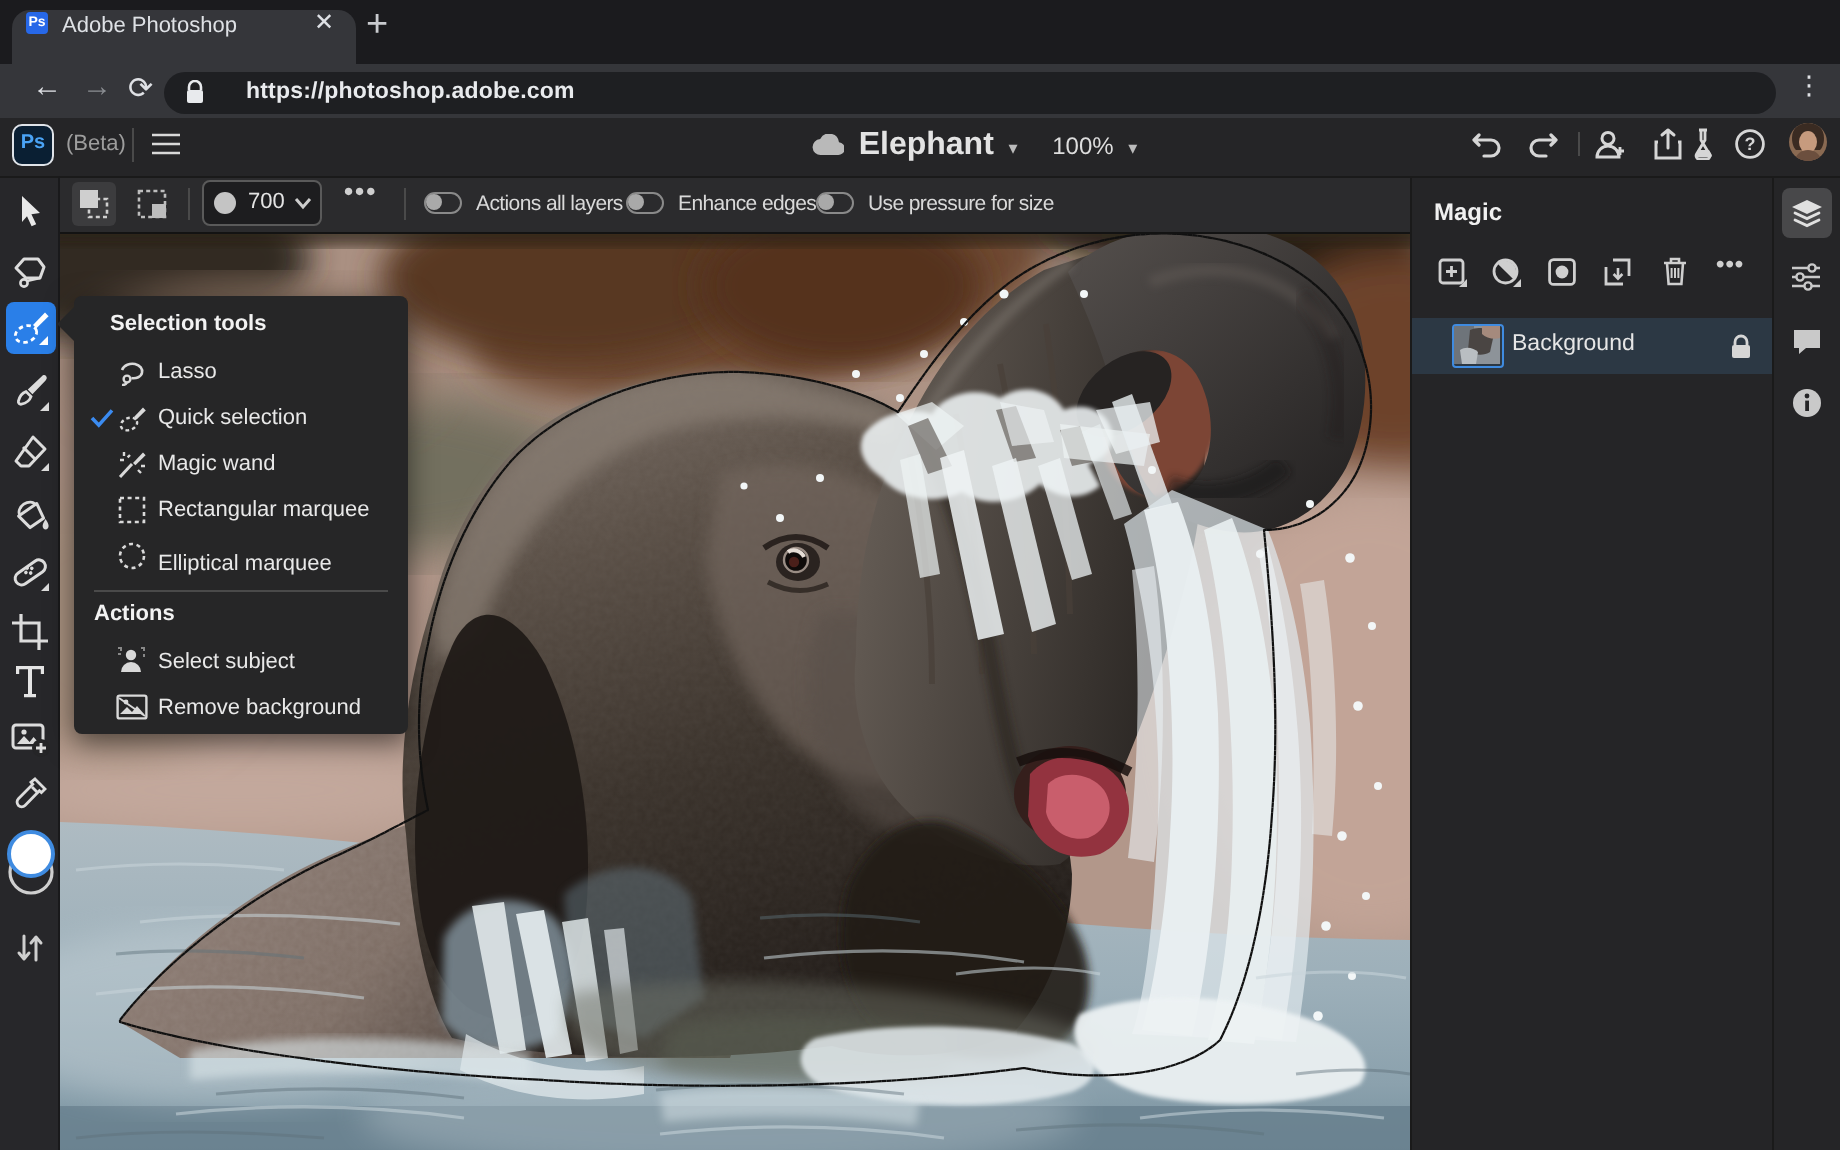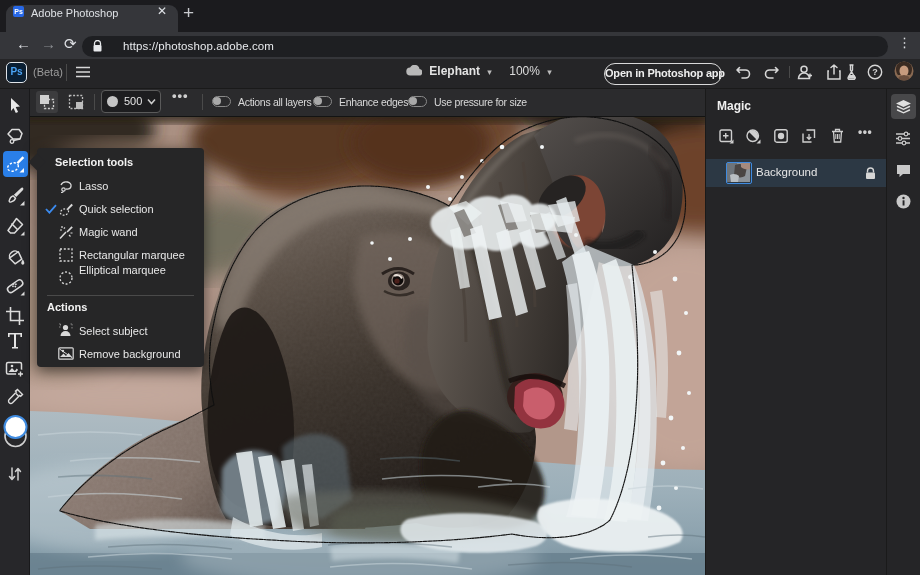--- a/index.html
+++ b/index.html
@@ -10,21 +10,21 @@
 #tabstrip { left:0; top:0; width:920px; height:32px; background:#1b1b1e; }
 #tab { left:6px; top:5px; width:172px; height:27px; background:#35363a; border-radius:9px 9px 0 0; }
 #tabfav { left:13px; top:6px; width:11px; height:11px; background:#2768e8; border-radius:2px; color:#fff; font-size:7px; font-weight:bold; text-align:center; line-height:11px; }
 #tabtitle { left:31px; top:5px; color:#dee1e5; font-size:11px; line-height:16px; }
 #tabclose { left:157px; top:4px; color:#dee1e5; font-size:12px; }
 #tabplus { left:183px; top:2px; color:#c8cace; font-size:19px; font-weight:300; }
 #addrbar { left:0; top:32px; width:920px; height:27px; background:#35363a; }
 .navic { top:35px; font-size:15px; color:#dfe1e5; }
 #urlpill { left:82px; top:36px; width:806px; height:21px; background:#1e1f22; border-radius:11px; }
 #lock { left:93px; top:40px; }
-#urltext { left:107px; top:40px; color:#e8eaed; font-size:11.5px; font-weight:400; letter-spacing:0.1px;padding-left:16px; }
+#urltext { left:107px; top:40px; color:#e8eaed; font-size:11.5px; font-weight:700; letter-spacing:0.1px;padding-left:16px; }
 #dots3 { left:898px; top:35px; color:#dfe1e5; font-size:13px; letter-spacing:0; }
 
 #pshead { left:0; top:59px; width:920px; height:29px; background:#252527; }
 #pslogo { left:6px; top:62px; width:21px; height:21px; background:#0a1f33; border:1.5px solid #dfe3e8; border-radius:5px; color:#4aa3f5; font-size:10px; font-weight:bold; text-align:center; line-height:18px; }
 #beta { left:33px; top:66px; color:#9d9d9d; font-size:11px; }
 #hsep1 { left:66px; top:64px; width:1px; height:17px; background:#4a4a4a; }
 #hamb { left:76px; top:66px; width:14px; height:12px; }
 #docmeta { left:406px; top:64px; color:#e3e3e3; font-size:12px; }
 #openbtn { left:604px; top:63px; width:118px; height:22px; border:1.5px solid #d9d9d9; border-radius:12px; color:#eee; font-size:11px; font-weight:600; text-align:center; line-height:19px; white-space:nowrap; letter-spacing:-0.2px; }
 
@@ -74,26 +74,25 @@
   <div id="pslogo" class="abs">Ps</div>
   <div id="beta" class="abs">(Beta)</div>
   <div id="hsep1" class="abs"></div>
   <svg id="hamb" class="abs" viewBox="0 0 14 12">
       <path d="M0 1.5h14M0 6h14M0 10.5h14" stroke="#d8d8d8" stroke-width="1.3"></path>
     </svg>
   <div id="docmeta" class="abs">
     <svg width="16" height="11" viewBox="0 0 16 11" style="display:inline-block;vertical-align:-1px">
         <path d="M4.5 10.5a4 4 0 01-.4-8 5 5 0 019.4 1.6 3.2 3.2 0 01-.7 6.4z" fill="#b9b9b9"></path>
       </svg>
-    <b style="margin-left:4px;font-size:12px">Elephant</b>
+    <b style="margin-left:4px;font-size:16px">Elephant</b>
     <span style="color:#bbb;font-size:9px;margin-left:4px">▾</span>
     <span style="margin-left:14px;color:#ddd;">100%</span>
     <span style="color:#bbb;font-size:9px;margin-left:4px">▾</span>
   </div>
-  <div id="openbtn" class="abs">Open in Photoshop app</div>
 
   <svg class="abs" style="left:736px;top:66px;" width="15" height="13" viewBox="0 0 15 13">
       <path d="M3.5 1.5L1 4l2.5 2.5M1 4h8.5a4 4 0 010 8H6" fill="none" stroke="#d6d6d6" stroke-width="1.6" stroke-linecap="round" stroke-linejoin="round"></path>
     </svg>
   <svg class="abs" style="left:764px;top:66px;" width="15" height="13" viewBox="0 0 15 13">
       <path d="M11.5 1.5L14 4l-2.5 2.5M14 4H5.5a4 4 0 000 8H9" fill="none" stroke="#d6d6d6" stroke-width="1.6" stroke-linecap="round" stroke-linejoin="round"></path>
     </svg>
   <div class="abs" style="left:789px;top:66px;width:1px;height:12px;background:#4a4a4a;"></div>
   <svg class="abs" style="left:797px;top:65px;" width="17" height="15" viewBox="0 0 17 15">
       <circle cx="7" cy="4.2" r="3" fill="none" stroke="#d6d6d6" stroke-width="1.5"></circle>
@@ -132,21 +131,21 @@
       <rect x="1" y="1" width="9" height="9" fill="#cfcfcf"></rect>
       <rect x="5.5" y="5.5" width="9" height="9" fill="none" stroke="#cfcfcf" stroke-width="1.3" stroke-dasharray="2 1.6"></rect>
     </svg>
   <svg class="abs" style="left:68px;top:94px;" width="16" height="16" viewBox="0 0 16 16">
       <rect x="1.5" y="1.5" width="13" height="13" fill="none" stroke="#bdbdbd" stroke-width="1.3" stroke-dasharray="2 1.6"></rect>
       <rect x="8" y="8" width="7" height="7" fill="#bdbdbd"></rect>
     </svg>
   <div class="abs" style="left:94px;top:94px;width:1px;height:16px;background:#4a4a4a;"></div>
   <div class="abs" style="left:101px;top:90px;width:60px;height:23px;background:#1d1d1f;border:1px solid #5a5a5a;border-radius:4px;"></div>
   <div class="abs" style="left:107px;top:96px;width:11px;height:11px;border-radius:50%;background:#c4c4c4;"></div>
-  <div class="abs" style="left:124px;top:95px;color:#e3e3e3;font-size:11px;">500</div>
+  <div class="abs" style="left:124px;top:95px;color:#e3e3e3;font-size:11px;">700</div>
   <svg class="abs" style="left:147px;top:98px;" width="9" height="7" viewBox="0 0 9 7">
       <path d="M1 1.5l3.5 4L8 1.5" fill="none" stroke="#cdcdcd" stroke-width="1.5"></path>
     </svg>
   <div class="abs" style="left:172px;top:88px;color:#cfcfcf;font-size:13px;letter-spacing:1px;font-weight:bold;">•••</div>
   <div class="abs" style="left:202px;top:94px;width:1px;height:16px;background:#4a4a4a;"></div>
   <div class="abs tgl" style="left:212px;top:96px;"></div>
   <div class="abs tlab" style="left:238px;top:96px;">Actions all layers</div>
   <div class="abs tgl" style="left:313px;top:96px;"></div>
   <div class="abs tlab" style="left:339px;top:96px;">Enhance edges</div>
   <div class="abs tgl" style="left:408px;top:96px;"></div>
@@ -536,21 +535,21 @@
         <path d="M4 2v2M2 6h2M7 3.5L5.8 4.7M11 11l1.5 1.5M12.5 9h2" stroke="#d9d9d9" stroke-width="1.2"></path>
       </svg>
     <div class="abs mitem" style="left:42px;top:78px;">Magic wand</div>
     <svg class="abs" style="left:22px;top:100px;" width="14" height="14" viewBox="0 0 14 14">
         <rect x="1" y="1" width="12" height="12" fill="none" stroke="#d9d9d9" stroke-width="1.3" stroke-dasharray="2 1.8"></rect>
       </svg>
     <div class="abs mitem" style="left:42px;top:101px;">Rectangular marquee</div>
     <svg class="abs" style="left:22px;top:123px;" width="14" height="14" viewBox="0 0 14 14">
         <circle cx="7" cy="7" r="6" fill="none" stroke="#d9d9d9" stroke-width="1.3" stroke-dasharray="2 1.8"></circle>
       </svg>
-    <div class="abs mitem" style="left:42px;top:116px;">Elliptical marquee</div>
+    <div class="abs mitem" style="left:42px;top:128px;">Elliptical marquee</div>
     <div class="abs" style="left:10px;top:147px;width:147px;height:1px;background:#4a4a4a;"></div>
     <div class="abs mhead" style="left:10px;top:153px;">Actions</div>
     <svg class="abs" style="left:21px;top:175px;" width="15" height="15" viewBox="0 0 15 15">
         <circle cx="7.5" cy="4.5" r="2.6" fill="#d9d9d9"></circle>
         <path d="M2.5 13a5 5 0 0110 0z" fill="#d9d9d9"></path>
         <path d="M1 4h1.5M1 1h1.5V2.5M12.5 1H14v1.5M14 4v1.5" stroke="#888" stroke-width="1"></path>
       </svg>
     <div class="abs mitem" style="left:42px;top:177px;">Select subject</div>
     <svg class="abs" style="left:21px;top:199px;" width="16" height="13" viewBox="0 0 16 13">
         <rect x="0.8" y="0.8" width="14.4" height="11.4" rx="1" fill="none" stroke="#d9d9d9" stroke-width="1.2"></rect>

